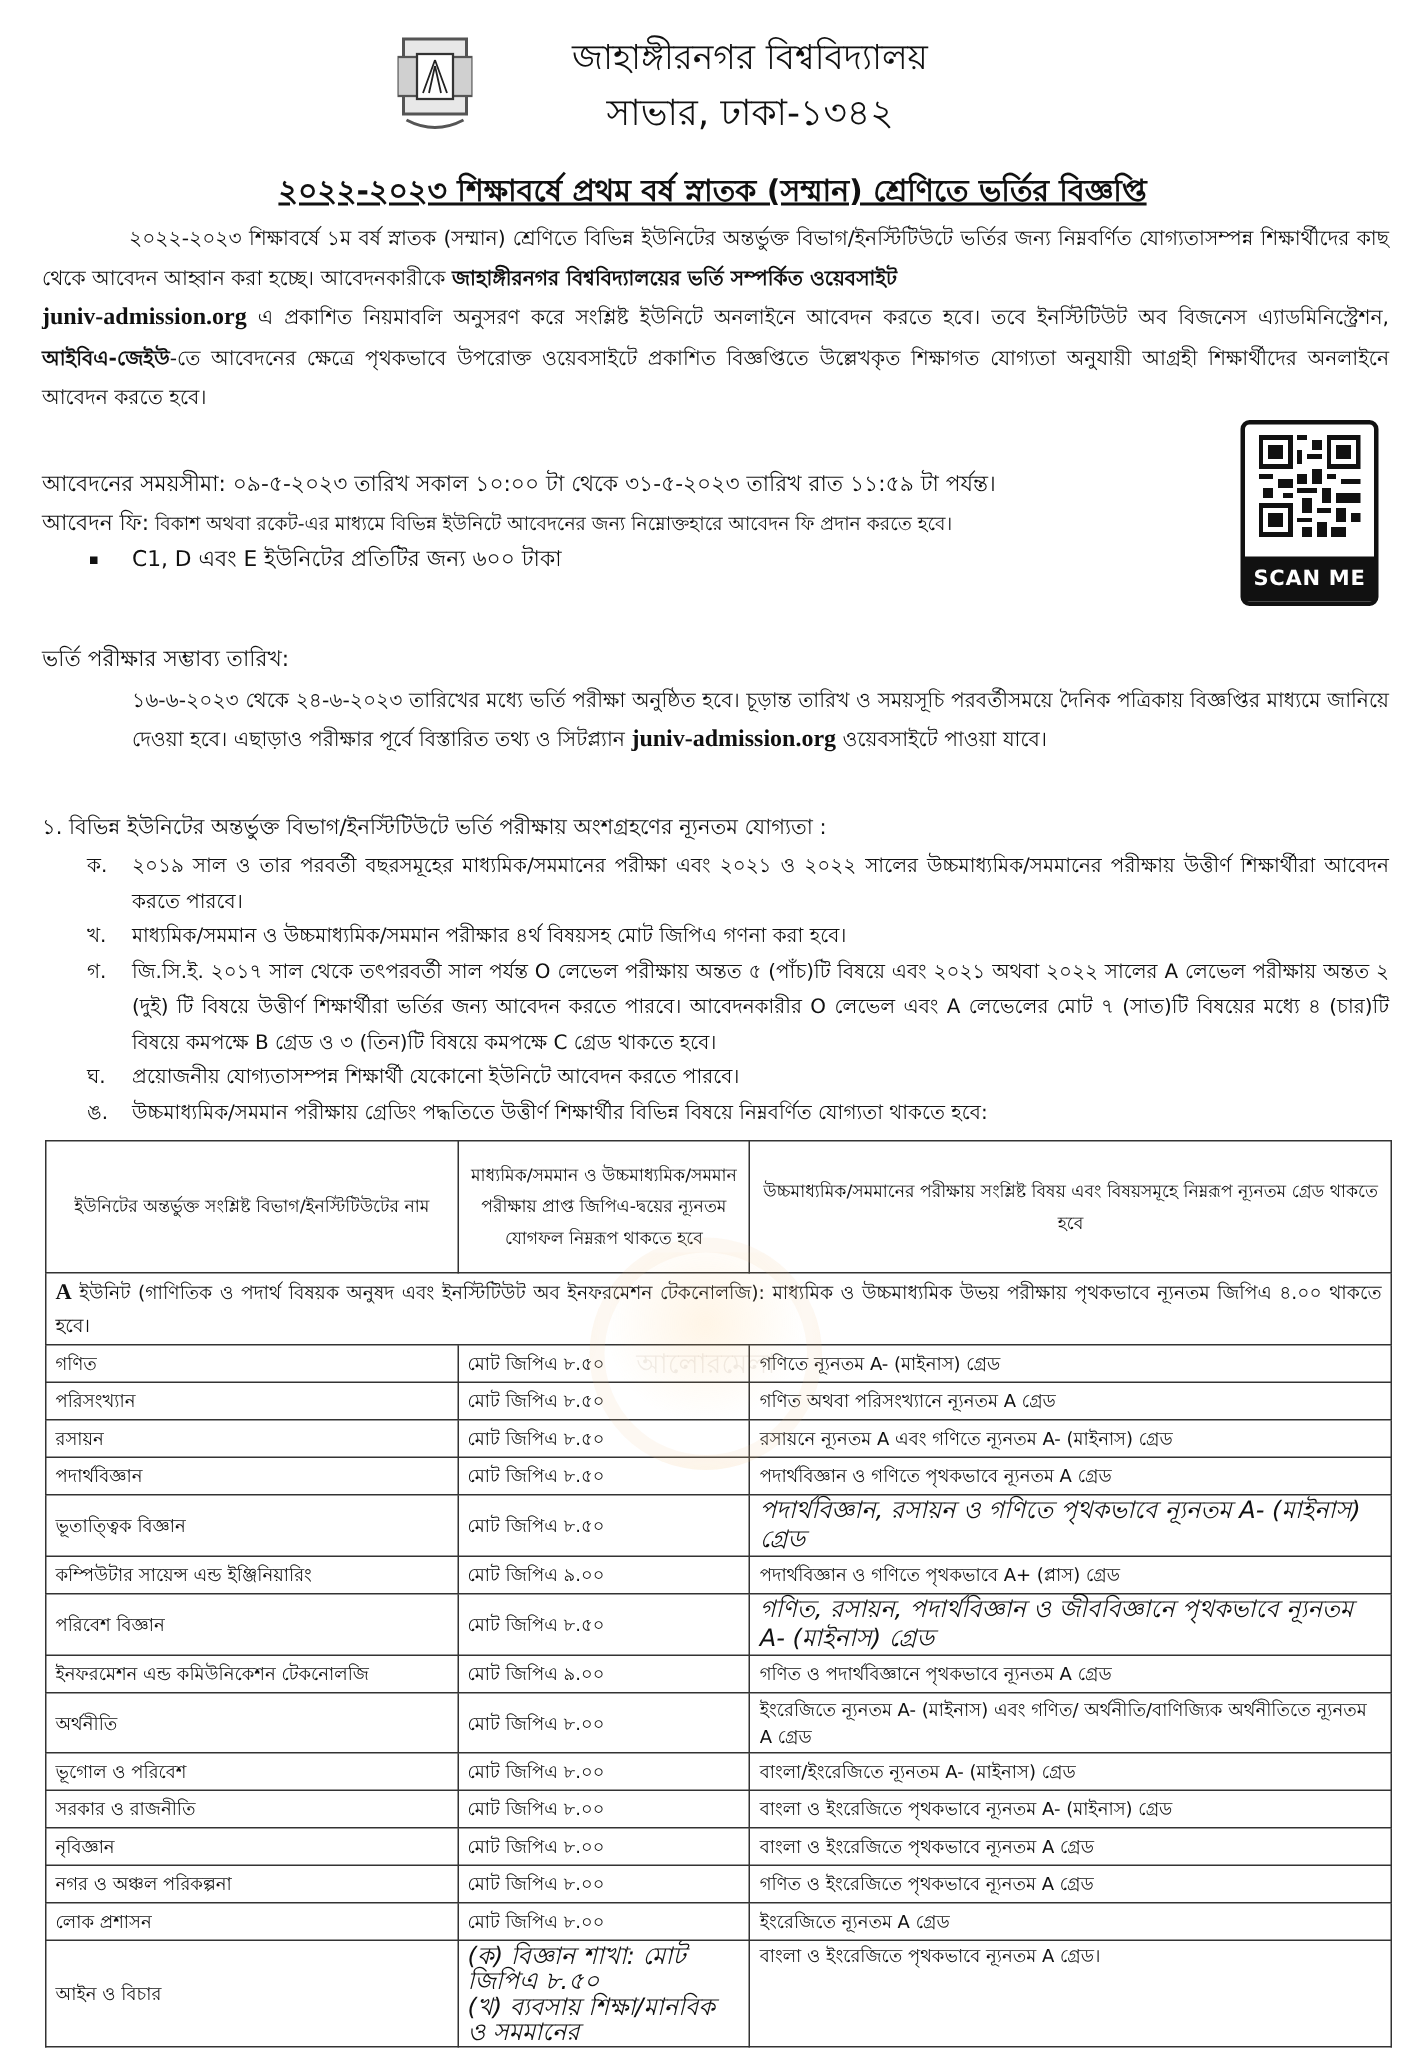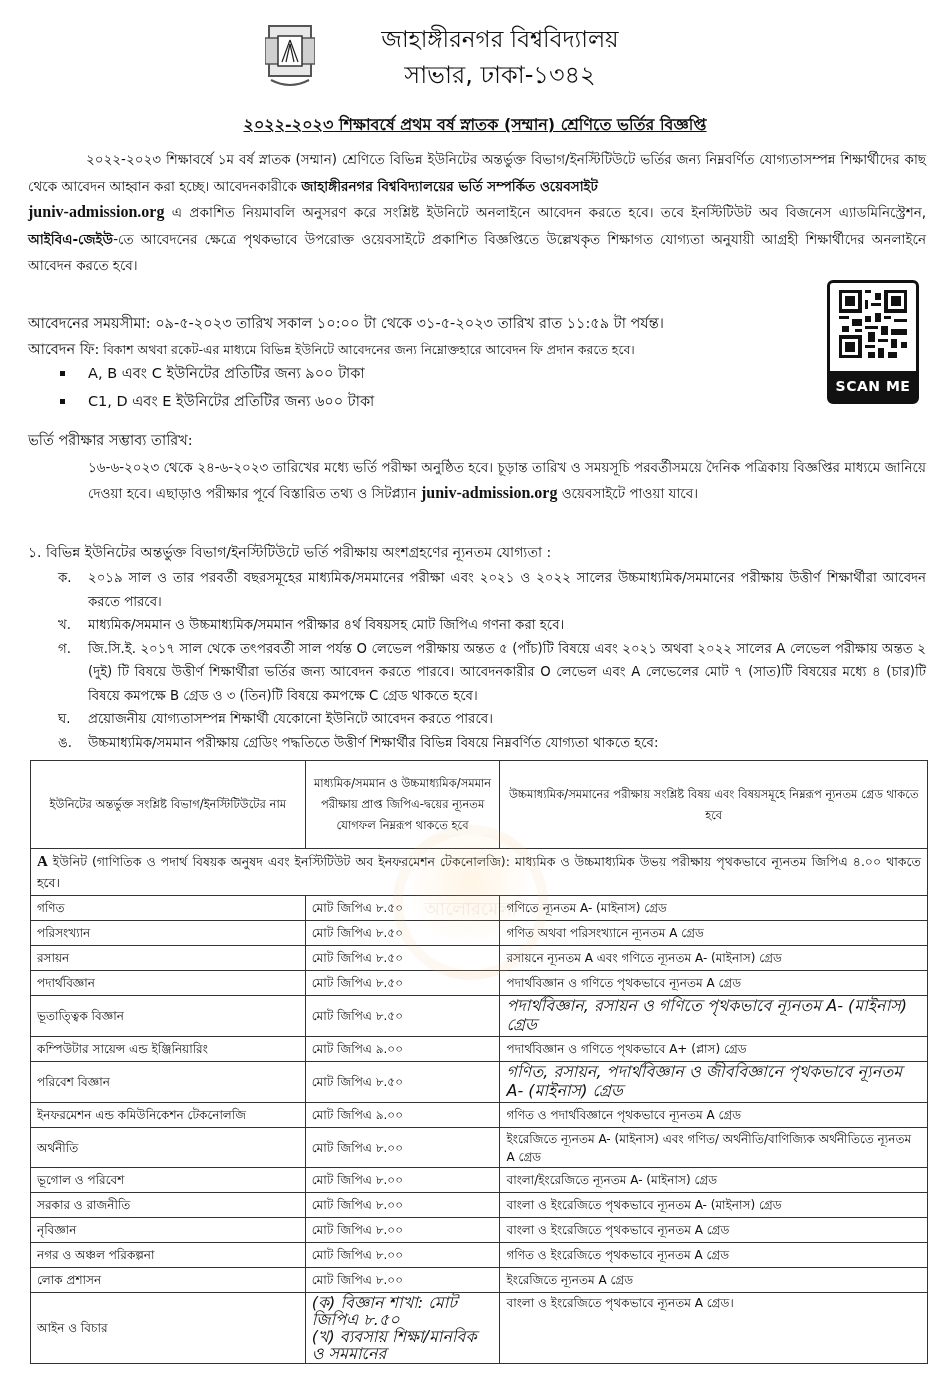--- a/index.html
+++ b/index.html
@@ -7,21 +7,21 @@
   body { position: relative; font-family: "DejaVu Serif", "Liberation Serif", serif; color: #111; }
 
   .header { position: absolute; left: 0; top: 0; width: 950px; height: 100px; }
   .logo { position: absolute; left: 265px; top: 24px; width: 50px; height: 66px; }
   .uni-name { position: absolute; left: 330px; top: 22px; width: 340px; text-align: center;
     font-family: "DejaVu Sans", sans-serif; font-size: 23px; line-height: 34px; color: #111; }
   .uni-addr { position: absolute; left: 330px; top: 58px; width: 340px; text-align: center;
     font-family: "DejaVu Sans", sans-serif; font-size: 24px; line-height: 34px; color: #111; }
 
   .notice-title { position: absolute; left: 0; top: 112px; width: 950px; text-align: center;
-    font-family: "DejaVu Sans", sans-serif; font-size: 16px; font-weight: bold; }
+    font-family: "DejaVu Sans", sans-serif; font-size: 20px; font-weight: bold; }
   .notice-title span { text-decoration: underline; }
 
   .para { position: absolute; left: 28px; width: 898px; font-family: "DejaVu Sans", sans-serif;
     font-size: 13.5px; line-height: 26.5px; text-align: justify; }
   .para .b { font-weight: bold; }
   .para .site { font-family: "Liberation Serif", serif; font-weight: bold; font-size: 16px; }
   .intro { top: 146px; text-indent: 58px; }
 
   .deadline { position: absolute; left: 28px; top: 310px; width: 790px;
     font-family: "DejaVu Sans", sans-serif; font-size: 14.5px; line-height: 26px; }
@@ -89,21 +89,20 @@
   <div class="uni-addr">সাভার, ঢাকা-১৩৪২</div>
 </div>
 
 <div class="notice-title"><span>২০২২-২০২৩ শিক্ষাবর্ষে প্রথম বর্ষ স্নাতক (সম্মান) শ্রেণিতে ভর্তির বিজ্ঞপ্তি</span></div>
 
 <div class="para intro"><span>২০২২-২০২৩ শিক্ষাবর্ষে ১ম বর্ষ স্নাতক (সম্মান) শ্রেণিতে বিভিন্ন ইউনিটের অন্তর্ভুক্ত বিভাগ/ইনস্টিটিউটে ভর্তির জন্য নিম্নবর্ণিত যোগ্যতাসম্পন্ন শিক্ষার্থীদের কাছ থেকে আবেদন আহ্বান করা হচ্ছে। আবেদনকারীকে </span><span class="b">জাহাঙ্গীরনগর বিশ্ববিদ্যালয়ের ভর্তি সম্পর্কিত ওয়েবসাইট</span><br><span class="site">juniv-admission.org</span><span> এ প্রকাশিত নিয়মাবলি অনুসরণ করে সংশ্লিষ্ট ইউনিটে অনলাইনে আবেদন করতে হবে। তবে ইনস্টিটিউট অব বিজনেস এ্যাডমিনিস্ট্রেশন, </span><span class="b">আইবিএ-জেইউ</span><span>-তে আবেদনের ক্ষেত্রে পৃথকভাবে উপরোক্ত ওয়েবসাইটে প্রকাশিত বিজ্ঞপ্তিতে উল্লেখকৃত শিক্ষাগত যোগ্যতা অনুযায়ী আগ্রহী শিক্ষার্থীদের অনলাইনে আবেদন করতে হবে।</span></div>
 
 <div class="deadline">আবেদনের সময়সীমা: ০৯-৫-২০২৩ তারিখ সকাল ১০:০০ টা থেকে ৩১-৫-২০২৩ তারিখ রাত ১১:৫৯ টা পর্যন্ত।</div>
 <div class="fee"><span class="lbl">আবেদন ফি:</span><span> বিকাশ অথবা রকেট-এর মাধ্যমে বিভিন্ন ইউনিটে আবেদনের জন্য নিম্নোক্তহারে আবেদন ফি প্রদান করতে হবে।</span></div>
 <ul class="fee-list">
-  <li>A, B এবং C ইউনিটের প্রতিটির জন্য ৯০০ টাকা</li>
   <li>C1, D এবং E ইউনিটের প্রতিটির জন্য ৬০০ টাকা</li>
 </ul>
 
 <div class="qr">
   <svg class="qr-code" viewBox="0 0 21 21" shape-rendering="crispEdges">
     <rect x="0" y="0" width="7" height="7" fill="#111"></rect>
       <rect x="1" y="1" width="5" height="5" fill="#fff"></rect>
       <rect x="2" y="2" width="3" height="3" fill="#111"></rect>
     <rect x="14" y="0" width="7" height="7" fill="#111"></rect>
       <rect x="15" y="1" width="5" height="5" fill="#fff"></rect>

